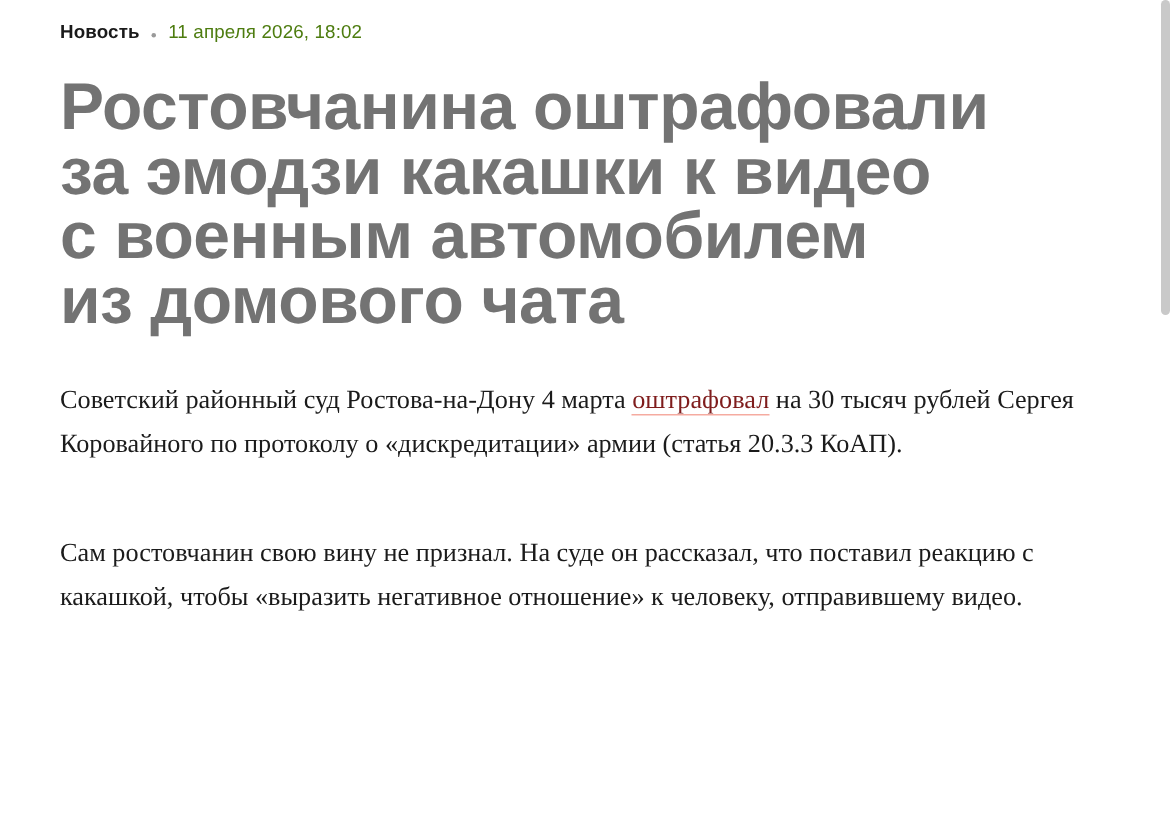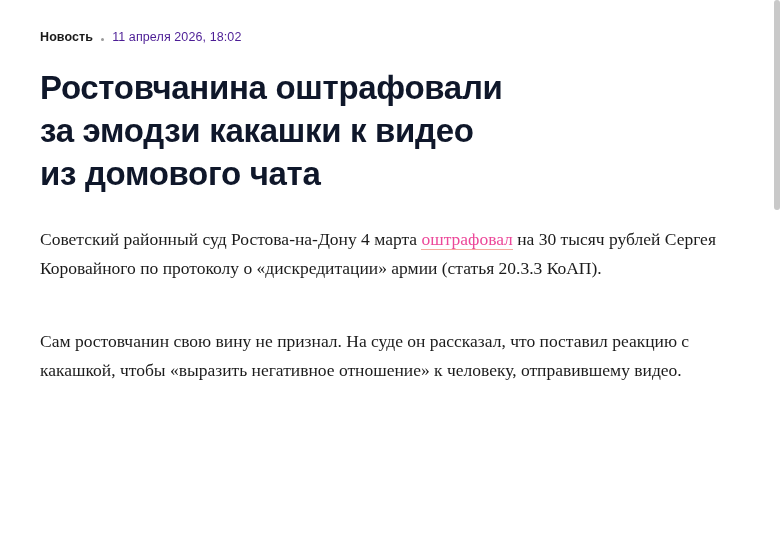--- a/index.html
+++ b/index.html
@@ -18,52 +18,52 @@
     width: 780px;
     height: 550px;
     position: relative;
     background: #ffffff;
     box-sizing: border-box;
     padding: 0 40px;
   }
   .meta-row {
     display: flex;
     align-items: baseline;
-    padding-top: 30px;
+    padding-top: 14px;
     height: 22px;
   }
   .rubric {
     font-family: "Liberation Sans", sans-serif;
     font-size: 12.5px;
     font-weight: bold;
     color: #1a1a1a;
     letter-spacing: 0.1px;
   }
   .meta-dot {
     display: inline-block;
     width: 3px;
     height: 3px;
     border-radius: 50%;
     background: #9a9a9a;
     margin: 0 8px 3px 8px;
   }
   .meta-date {
     font-family: "Liberation Sans", sans-serif;
     font-size: 12.5px;
-    color: #4c1d95;
+    color: #4d7c0f;
     letter-spacing: 0.1px;
   }
   .headline {
     margin: 14px 0 0 0;
     font-family: "Liberation Sans", sans-serif;
     font-weight: bold;
-    font-size: 33px;
+    font-size: 44px;
     line-height: 43px;
     letter-spacing: -0.3px;
-    color: #0f172a;
+    color: #737373;
     max-width: 640px;
   }
   .headline .ln {
     display: block;
   }
   .body {
     margin-top: 30px;
     max-width: 690px;
   }
   .para {
@@ -71,21 +71,21 @@
     font-size: 17.5px;
     line-height: 29px;
     color: #1b1b1b;
     margin: 0 0 20px 0;
   }
   .para:last-child {
     margin-bottom: 0;
     margin-top: 44px;
   }
   .link {
-    color: #ec4899;
+    color: #7f1d1d;
     border-bottom: 1px solid rgba(232,68,44,0.45);
     text-decoration: none;
     cursor: pointer;
   }
   .scrollbar {
     position: absolute;
     top: 0;
     right: 0;
     width: 6px;
     height: 550px;
@@ -108,20 +108,21 @@
 
   <div class="meta-row">
     <span class="rubric">Новость</span>
     <span class="meta-dot"></span>
     <span class="meta-date">11 апреля 2026, 18:02</span>
   </div>
 
   <h1 class="headline">
     <span class="ln">Ростовчанина оштрафовали</span>
     <span class="ln">за эмодзи какашки к видео</span>
+    <span class="ln">с военным автомобилем</span>
     <span class="ln">из домового чата</span>
   </h1>
 
   <div class="body">
     <p class="para"><span>Советский районный суд Ростова-на-Дону 4 марта </span><a class="link">оштрафовал</a><span> на 30 тысяч рублей Сергея Коровайного по протоколу о «дискредитации» армии (статья 20.3.3 КоАП).</span></p>
     <p class="para">Сам ростовчанин свою вину не признал. На суде он рассказал, что поставил реакцию с какашкой, чтобы «выразить негативное отношение» к человеку, отправившему видео.</p>
   </div>
 
   <div class="scrollbar">
     <div class="scrollbar-thumb"></div>

